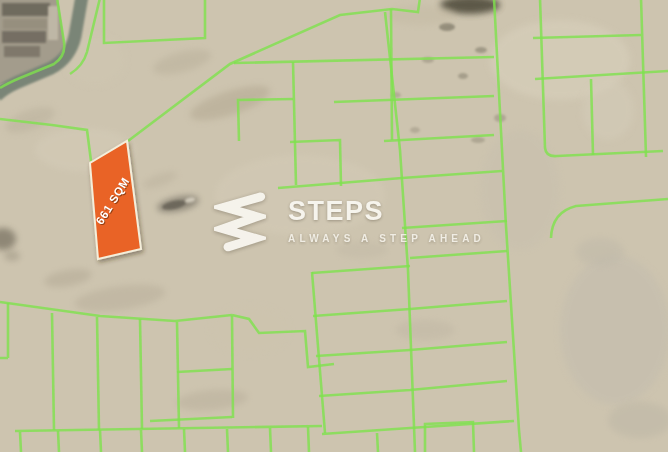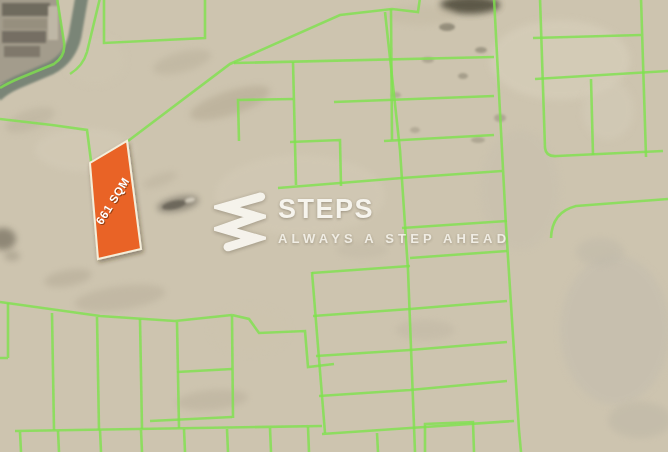--- a/index.html
+++ b/index.html
@@ -7,29 +7,29 @@
     position:relative;width:668px;height:452px;overflow:hidden;
     font-family:"Liberation Sans","DejaVu Sans",sans-serif;
     user-select:none;
   }
   .stage svg.map{position:absolute;inset:0;display:block;}
   .plot-label{
     font-family:"Liberation Sans","DejaVu Sans",sans-serif;
     font-weight:bold;font-size:11.5px;letter-spacing:.6px;
   }
   .watermark{
-    position:absolute;left:214px;top:190px;display:flex;align-items:center;gap:12px;
+    position:absolute;left:214px;top:190px;display:flex;align-items:center;gap:22px;
     pointer-events:none;
   }
   .wm-icon{display:block;opacity:.9;filter:drop-shadow(0 1px 2px rgba(80,72,55,.45));}
   .wm-text{display:flex;flex-direction:column;opacity:.92;
     text-shadow:0 1px 3px rgba(80,72,55,.45);}
   .wm-line1{font-size:27px;font-weight:800;letter-spacing:1.5px;line-height:1;}
   .wm-line2{font-size:30px;font-weight:800;letter-spacing:.5px;line-height:1;margin-top:3px;}
-  .wm-tagline{font-size:13px;font-weight:700;letter-spacing:4.2px;margin-top:8px;opacity:.85;}
+  .wm-tagline{font-size:10px;font-weight:700;letter-spacing:4.2px;margin-top:8px;opacity:.85;}
 </style>
 </head>
 <body>
 
 <div class="stage">
   <svg class="map" viewBox="0 0 668 452" width="668" height="452">
     <defs>
       <filter id="blur3" x="-60%" y="-60%" width="220%" height="220%">
         <feGaussianBlur stdDeviation="3"></feGaussianBlur>
       </filter>

